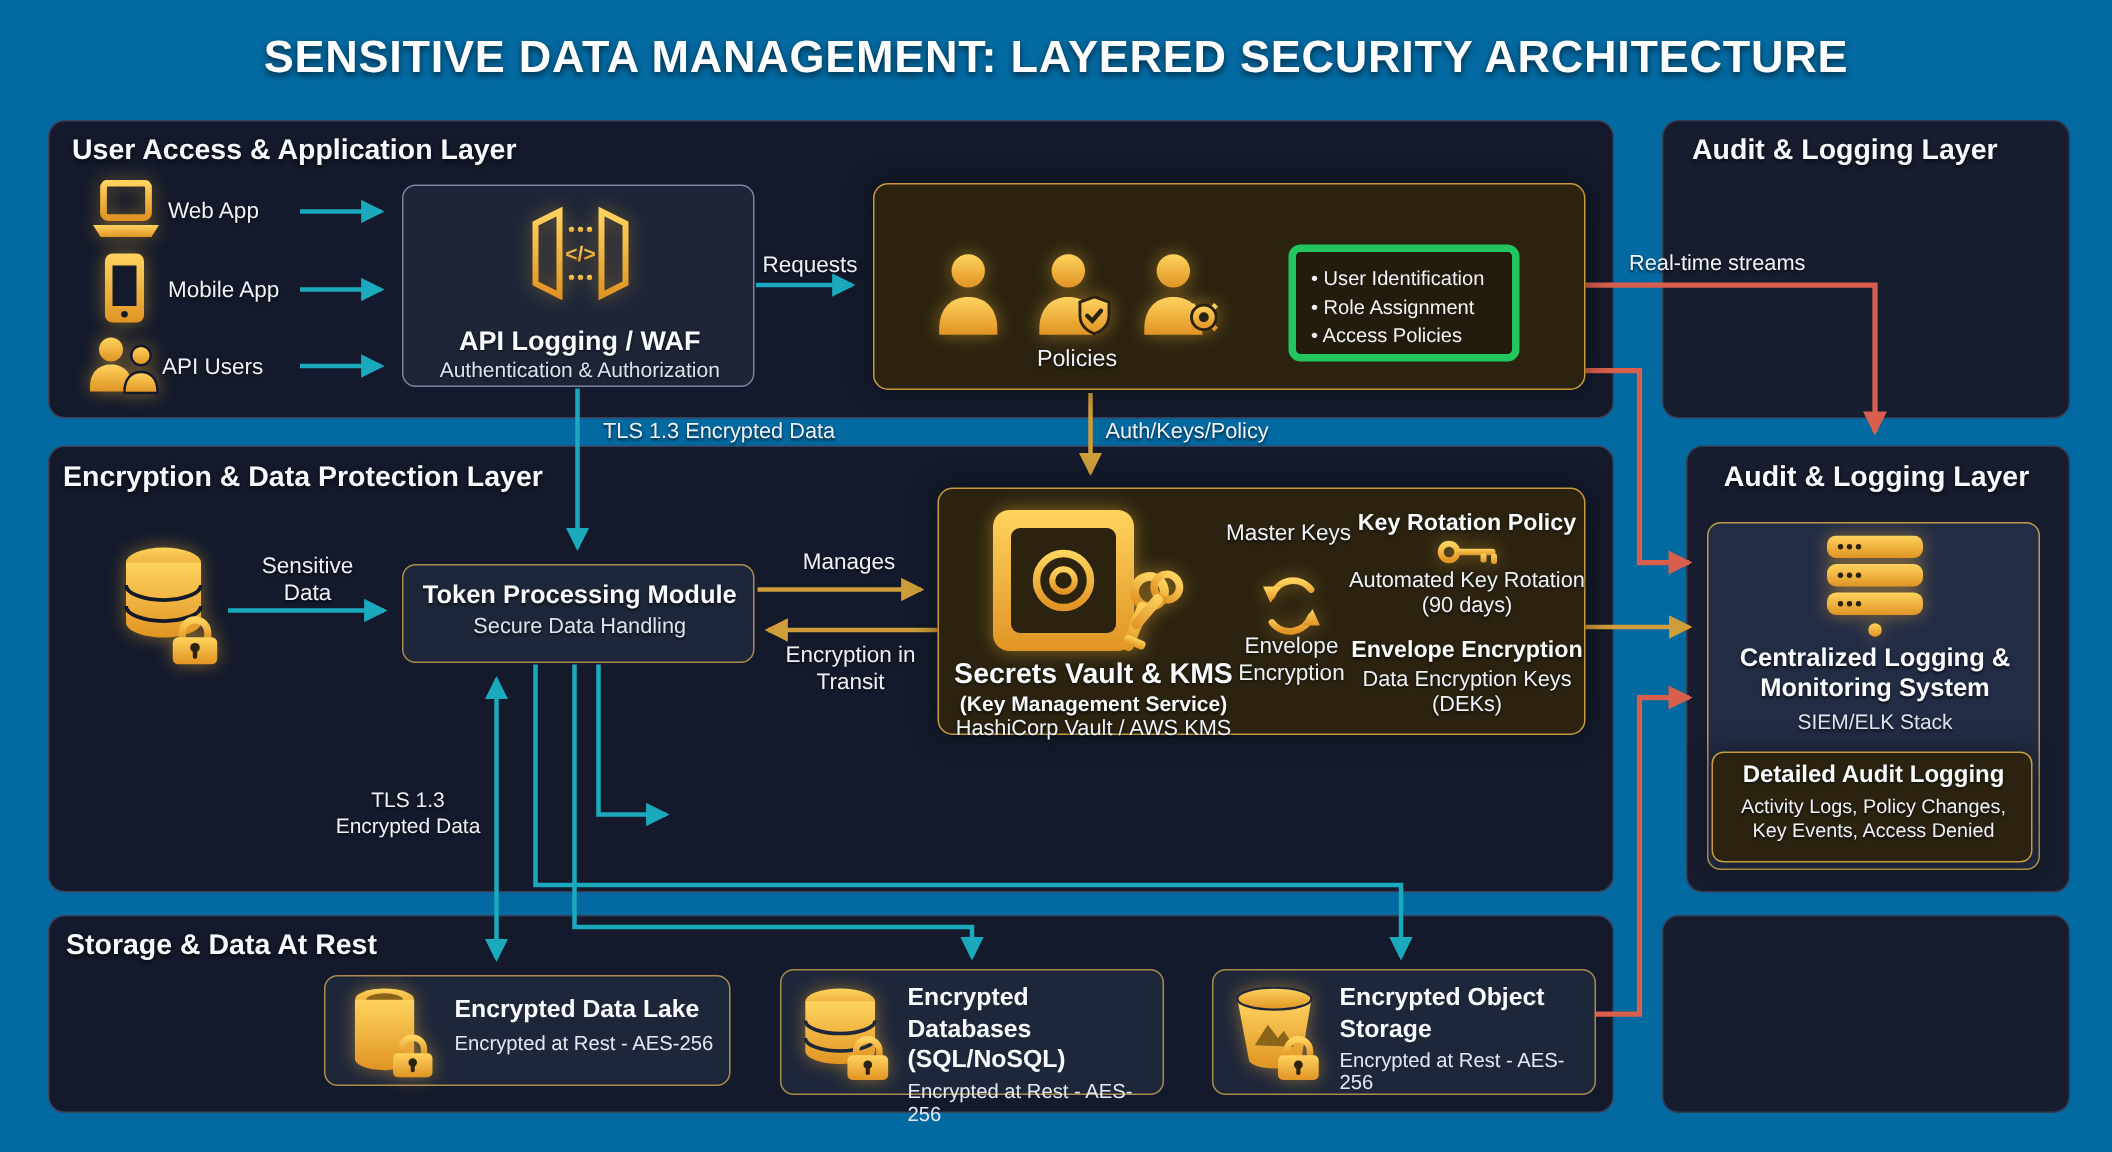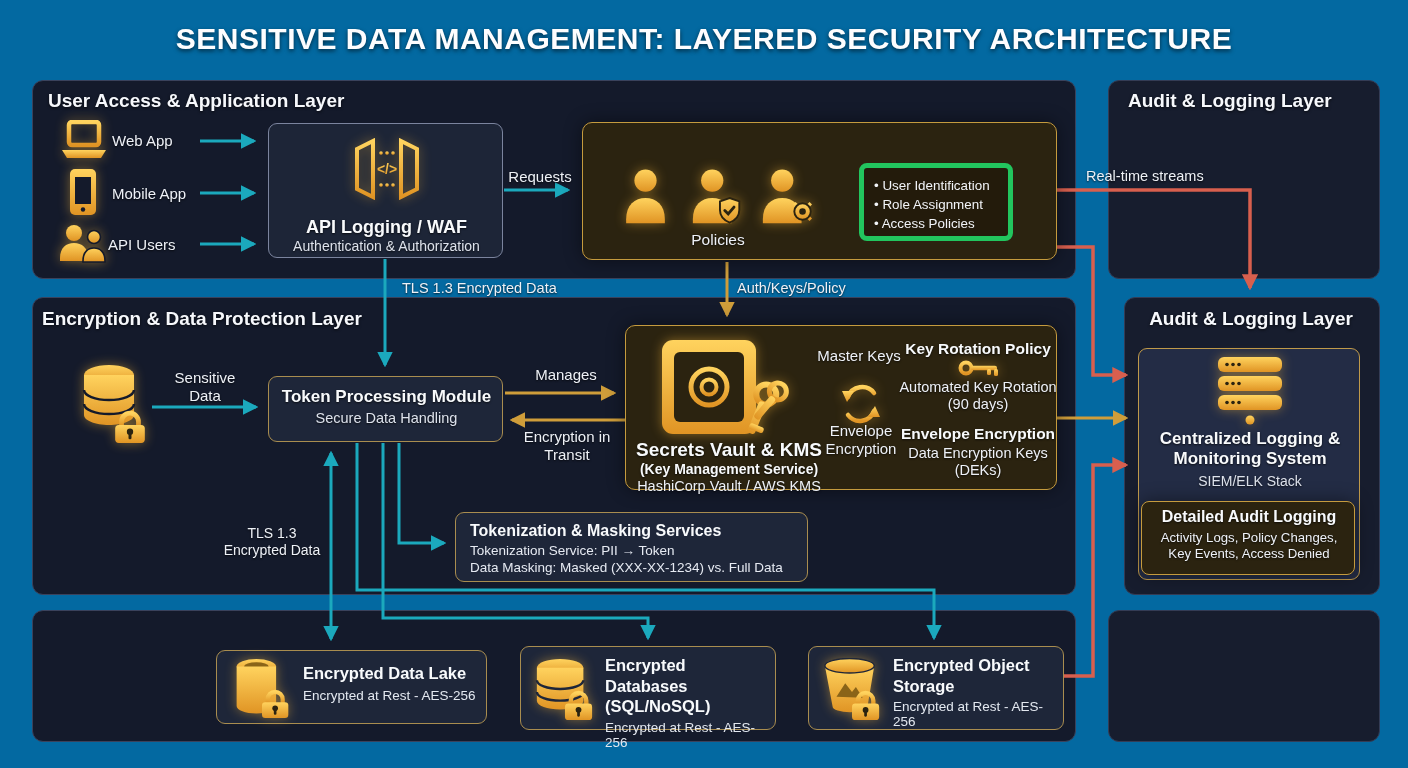--- a/index.html
+++ b/index.html
@@ -61,20 +61,21 @@
   <div class="panel lt" style="left:1108px;top:80px;width:270px;height:197px"></div>
   <div class="ptitle" style="left:1128px;top:90px">Audit &amp; Logging Layer</div>
 
   <div class="panel" style="left:32px;top:297px;width:1042px;height:296px"></div>
   <div class="ptitle" style="left:42px;top:308px">Encryption &amp; Data Protection Layer</div>
 
   <div class="panel lt" style="left:1124px;top:297px;width:254px;height:296px"></div>
   <div class="ptitle" style="left:1124px;top:308px;width:254px;text-align:center">Audit &amp; Logging Layer</div>
 
   <div class="panel" style="left:32px;top:610px;width:1042px;height:130px"></div>
+  <div class="ptitle" style="left:44px;top:620px">Storage &amp; Data At Rest</div>
 
   <div class="panel lt" style="left:1108px;top:610px;width:270px;height:130px"></div>
 
   <svg id="wires" width="1408" height="768">
     <defs>
       <marker id="ah-teal" viewBox="0 0 10 10" refX="8.5" refY="5" markerWidth="5.2" markerHeight="5.2" orient="auto-start-reverse">
         <path d="M0,0 L10,5 L0,10 z" fill="#1ba9bd"></path>
         </marker>
       <marker id="ah-gold" viewBox="0 0 10 10" refX="8.5" refY="5" markerWidth="5.2" markerHeight="5.2" orient="auto-start-reverse">
         <path d="M0,0 L10,5 L0,10 z" fill="#cf9d3a"></path>
@@ -255,25 +256,20 @@
         <rect x="13" y="6.8" width="26" height="4.4" rx="2" fill="url(#gg)"></rect>
         <rect x="29" y="10" width="4" height="6" rx="1.5" fill="url(#gg)"></rect>
         <rect x="36" y="10" width="4" height="7" rx="1.5" fill="url(#gg)"></rect>
       </svg>
     </div>
     <div class="lbl" style="left:272px;top:53px;width:160px;font-size:14.5px">Automated Key Rotation (90 days)</div>
     <div class="lbl b" style="left:272px;top:99px;width:160px;font-size:15.5px">Envelope Encryption</div>
     <div class="lbl" style="left:272px;top:119px;width:160px;font-size:14.5px">Data Encryption Keys (DEKs)</div>
   </div>
 
-  <div class="nbox" style="left:455px;top:512px;width:353px;height:70px;padding:9px 14px">
-    <div style="font-size:16px;font-weight:bold;color:#f8fafc">Tokenization &amp; Masking Services</div>
-    <div style="font-size:13.5px;color:#e6eaf2;margin-top:3px">Tokenization Service: PII → Token</div>
-    <div style="font-size:13.5px;color:#e6eaf2;margin-top:2px">Data Masking: Masked (XXX-XX-1234) vs. Full Data</div>
-  </div>
 
   <div class="nbox" style="left:1138px;top:348px;width:222px;height:232px;border-color:#c09a4a;background:#232c45">
     <div class="icon" style="left:78px;top:8px">
       <svg width="66" height="68" viewBox="0 0 66 68">
         <rect x="1" y="0" width="64" height="15" rx="6" fill="url(#gg)"></rect>
         <rect x="1" y="19" width="64" height="15" rx="6" fill="url(#gg)"></rect>
         <rect x="1" y="38" width="64" height="15" rx="6" fill="url(#gg)"></rect>
         <g fill="#2b2310">
           <circle cx="10" cy="7.5" r="1.8"></circle>
             <circle cx="16" cy="7.5" r="1.8"></circle>

